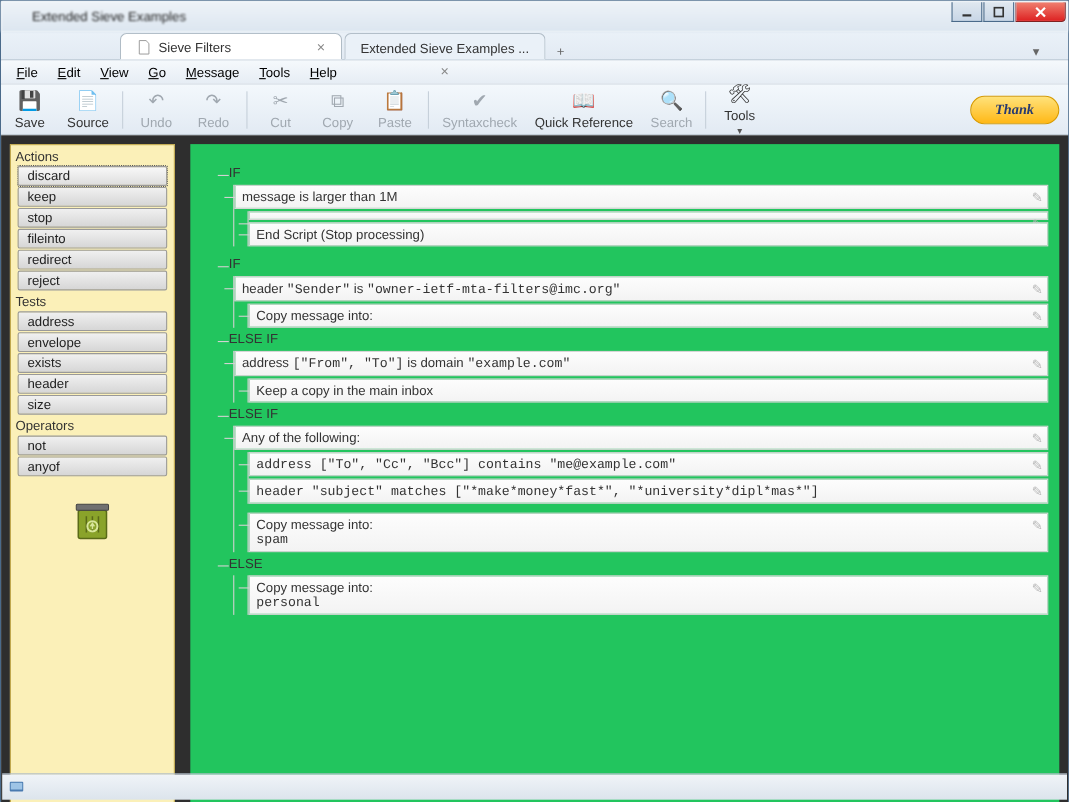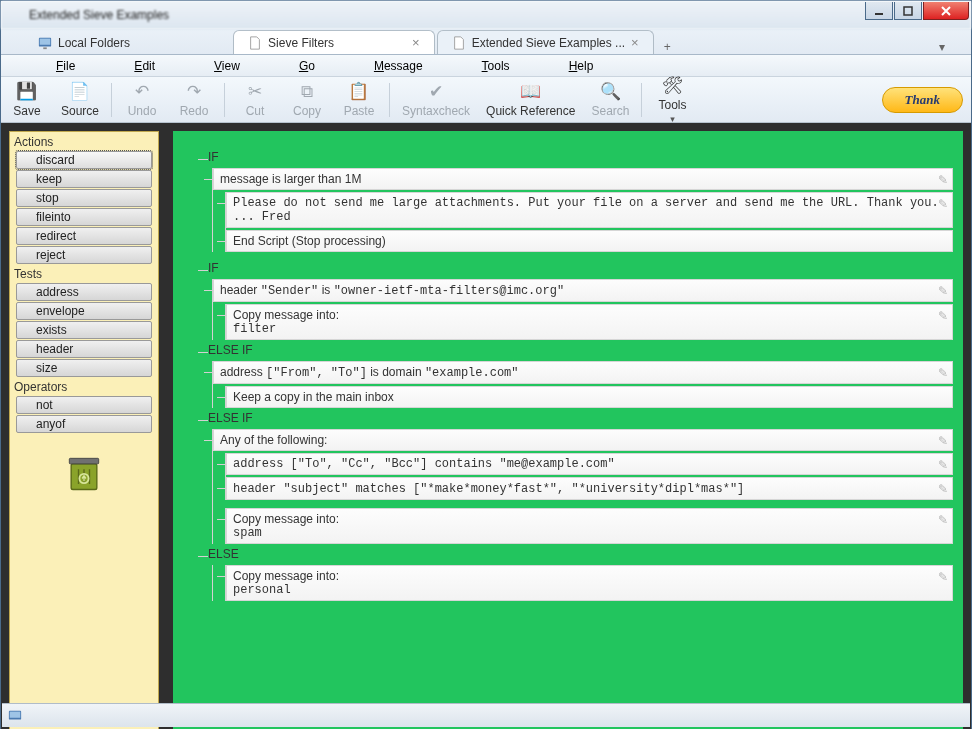--- a/index.html
+++ b/index.html
@@ -13,48 +13,48 @@
 .winbtn { width:28px; height:18px; border:1px solid #4a6a8a; border-top:none; display:flex; align-items:center; justify-content:center; font-size:11px; font-weight:bold; }
 .winbtn.min { background:linear-gradient(#e0e8f0,#c8d6e6); }
 .winbtn.max { background:linear-gradient(#e0e8f0,#c8d6e6); }
 .winbtn.close { width:46px; background:linear-gradient(#f08070,#d22); color:#fff; border-color:#8a2; border-color:#802020; border-radius:0 0 4px 0;}
 .winbtn svg { width:12px; height:12px; }
 
 
 .tabs { height:26px; background:linear-gradient(#eaf1f8,#e2eaf3); display:flex; align-items:flex-end; padding-left:22px; gap:2px; border-bottom:1px solid #a8b8c8; }
 .tab { height:24px; padding:0 14px; display:flex; align-items:center; gap:6px; border:1px solid transparent; border-bottom:none; border-radius:6px 6px 0 0; color:#333; }
 .tab.open { background:#fff; border-color:#b0bcc6; }
-.tab.active { background:#eaf1f8; border-color:#b0bcc6; }
+.tab.active { background:#eaf1f8; border-color:#b0bcc6;flex-direction:column; }
 .tab.inactive { color:#333; }
 .tab-icon { width:14px; height:14px; }
 .tab-close { color:#888; font-size:13px; cursor:pointer; }
 .tab-add { margin-left:8px; color:#666; }
 .tab-drop { margin-left:auto; margin-right:26px; color:#666; }
 
 
 .menubar { height:22px; background:linear-gradient(#f5f9fc,#e6edf4); display:flex; align-items:center; padding:0 6px; gap:2px; border-bottom:1px solid #cad4de; }
-.menuitem { padding:2px 8px;margin-left:41px; }
+.menuitem { padding:2px 8px; }
 .menuitem u { text-decoration:underline; }
 
 
 .toolbar { height:46px; background:linear-gradient(#f3f8fc,#e2eaf3); border-bottom:1px solid #b6c2ce; display:flex; align-items:center; padding:0 8px; gap:8px; }
 .tbgroup { display:flex; gap:16px; }
 .tbtn { display:flex; flex-direction:column; align-items:center; gap:2px; min-width:36px; color:#333; }
 .tbtn.dis { color:#a0a8b0; }
 .tbtn .ico { width:20px; height:20px; display:flex; align-items:center; justify-content:center; font-size:17px; }
 .tsep { width:1px; height:34px; background:#c6d0da; margin:0 4px; }
 .spacer { flex:1; }
 .donate { background:linear-gradient(#ffe27a,#ffb817); border:1px solid #d69a00; border-radius:14px; padding:4px 22px; font-weight:bold; font-style:italic; color:#273a70; font-family:Georgia,serif; font-size:13px; }
 
 
 .content { height:618px; background:#2e2e2e; display:flex; padding:8px; gap:14px; }
 
 .sidebar { width:150px; background:#fbf0b8; border:1px solid #c0a84e; padding:1px 2px 8px; }
 .sidecat { color:#333; padding:2px 2px 1px; font-size:12px;}
-.sideitem { margin:1px 4px; padding:1px 19px; background:linear-gradient(#f0f0f0,#d6d6d6); border:1px solid #999; border-radius:2px; color:#222; font-size:12px; }
+.sideitem { margin:1px 4px; padding:1px 8px; background:linear-gradient(#f0f0f0,#d6d6d6); border:1px solid #999; border-radius:2px; color:#222; font-size:12px; }
 .sideitem.sel { outline:1px dotted #555; background:linear-gradient(#f8f8f8,#dedede); }
 .trash { text-align:center; margin-top:18px; }
 .trash svg { width:44px; height:44px; }
 
 .editor { flex:1; background:#22c55e; padding:14px 10px 14px 10px; overflow:auto; }
 .blk { margin:4px 0 8px 0; border-left:1px solid transparent; }
 .cond { margin-left:24px; }
 .keyw { font-weight:normal; color:#333; padding:1px 0 2px; margin-bottom:2px; }
 .row { padding:3px 6px; border:1px solid #d6d6d6; background:linear-gradient(#fdfdfd,#f3f3f3); margin:2px 0; position:relative; color:#333; }
 .row .pen { position:absolute; right:4px; top:4px; color:#b4b4b4; font-size:12px; }
@@ -86,28 +86,20 @@
         </svg>
       </div>
     <div class="winbtn close">
         <svg viewBox="0 0 12 12">
           <path d="M2 2 L10 10 M10 2 L2 10" stroke="#fff" stroke-width="2"></path>
         </svg>
       </div>
   </div>
 
   <div class="tabs">
-    <div class="tab inactive">
-      <svg class="tab-icon" viewBox="0 0 16 16">
-          <rect x="1" y="2" width="14" height="10" rx="1" fill="#4a7ab0"></rect>
-          <rect x="2" y="3" width="12" height="7" fill="#9ec4e6"></rect>
-          <rect x="6" y="13" width="4" height="2" fill="#888"></rect>
-        </svg>
-      <span>Local Folders</span>
-    </div>
     <div style="width:84px"></div>
     <div class="tab open">
       <svg class="tab-icon" viewBox="0 0 16 16">
           <path d="M3 1 h7 l3 3 v11 H3 Z" fill="#fff" stroke="#999"></path>
         </svg>
       <span>Sieve Filters</span>
       <span style="width:66px"></span>
       <span class="tab-close">×</span>
     </div>
     <div class="tab active">
@@ -223,39 +215,37 @@
     </div>
 
     <div class="editor">
 
       <div class="blk">
         <div class="keyw cond notch">IF</div>
         <div class="tree" style="margin-left:28px">
           <div class="row notch"><span>message is larger than 1M</span><span class="pen">✎</span></div>
           <div class="tree" style="margin-left:12px">
             <div class="row notch">
-              <div class="mono">Please do not send me large attachments. Put your file on a server and send me the URL. Thank you. ... Fred</div>
               <span class="pen">✎</span>
             </div>
             <div class="row notch"><span>End Script (Stop processing)</span></div>
           </div>
         </div>
       </div>
 
       <div class="blk">
         <div class="keyw cond notch">IF</div>
         <div class="tree" style="margin-left:28px">
           <div class="row notch">
             <span>header </span><span class="mono">"Sender"</span><span> is </span><span class="mono">"owner-ietf-mta-filters@imc.org"</span>
             <span class="pen">✎</span>
           </div>
           <div class="tree" style="margin-left:12px">
             <div class="row notch">
               <div>Copy message into:</div>
-              <div class="mono">filter</div>
               <span class="pen">✎</span>
             </div>
           </div>
         </div>
 
         <div class="keyw cond notch">ELSE IF</div>
         <div class="tree" style="margin-left:28px">
           <div class="row notch">
             <span>address </span><span class="mono">["From", "To"]</span><span> is domain </span><span class="mono">"example.com"</span>
             <span class="pen">✎</span>

